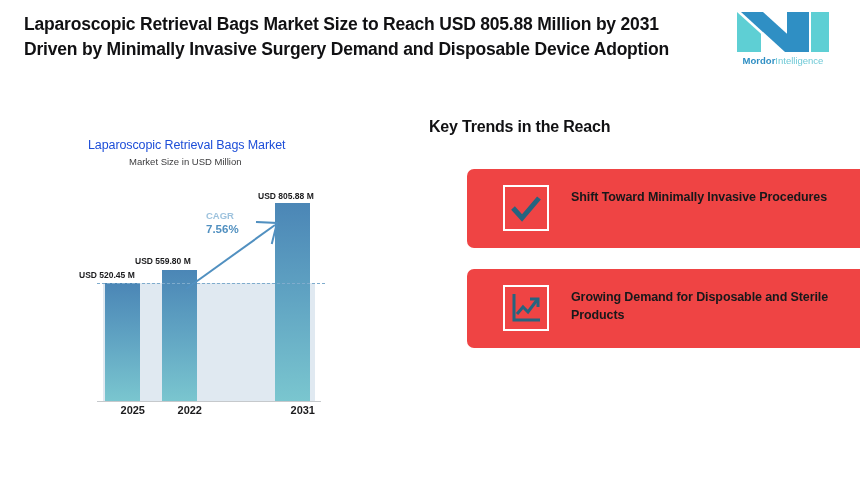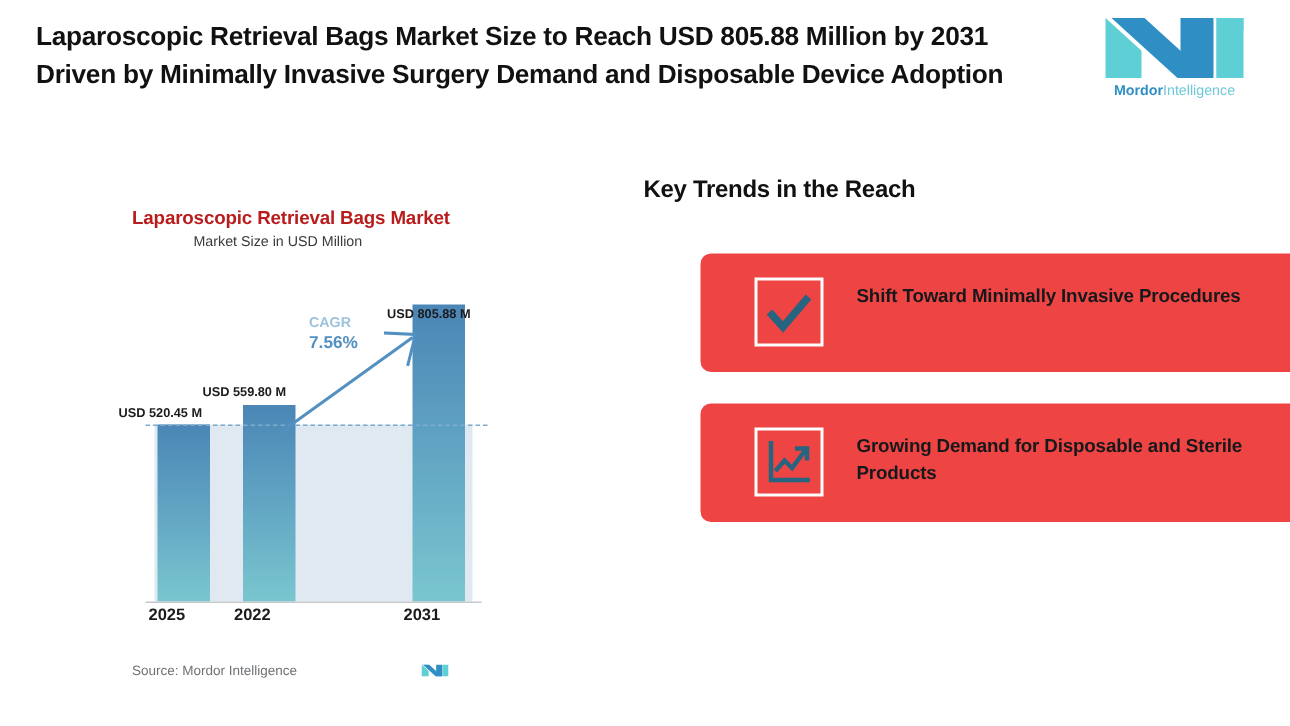--- a/index.html
+++ b/index.html
@@ -54,22 +54,22 @@
   
   #chart-panel {
     position: absolute;
     left: 0; top: 100px;
     width: 400px; height: 384px;
   }
   #chart-title {
     position: absolute;
     left: 88px; top: 38px;
     font-size: 12.5px;
-    font-weight: bold;
-    color: #b91c1c;
+    font-weight: normal;
+    color: #1d4ed8;
     letter-spacing: -0.1px;
   }
   #chart-subtitle {
     position: absolute;
     left: 88px; top: 56px;
     font-size: 9.5px;
     color: #3b3b3d;
     padding-left: 41px;
   }
 
@@ -110,21 +110,21 @@
 
   .bar-value {
     position: absolute;
     font-size: 8.5px;
     font-weight: bold;
     color: #1b1b1d;
     white-space: nowrap;
   }
   #val-2025 { left: 4px;   top: 82px; }
   #val-2026 { left: 60px;  top: 68px; }
-  #val-2031 { left: 183px; top: 16px; }
+  #val-2031 { left: 183px; top: 3px; }
 
   #cagr-label {
     position: absolute;
     left: 131px; top: 22px;
     font-size: 9.5px;
     color: #9dc2dd;
     font-weight: bold;
     white-space: nowrap;
   }
   #cagr-value {
@@ -141,21 +141,21 @@
     width: 102px; height: 76px;
   }
 
   .x-label {
     position: absolute;
     top: 216px;
     font-size: 11px;
     font-weight: bold;
     color: #1b1b1d;
     width: 46px;
-    text-align: left;
+    text-align: right;
   }
   #x-2025 { left: 24px; }
   #x-2026 { left: 81px; }
   #x-2031 { left: 194px; }
 
   #source-row {
     position: absolute;
     left: 88px; top: 340px;
     width: 230px; height: 20px;
   }
@@ -260,30 +260,20 @@
       <polyline points="74,6 94,7 89,27" fill="none" stroke="#5190c0" stroke-width="2" stroke-linecap="square"></polyline>
     </svg>
     <div id="cagr-label">CAGR</div>
     <div id="cagr-value">7.56%</div>
 
     <div class="x-label" id="x-2025">2025</div>
     <div class="x-label" id="x-2026">2022</div>
     <div class="x-label" id="x-2031">2031</div>
   </div>
 
-  <div id="source-row">
-    <div id="source-text">Source: Mordor Intelligence</div>
-    <svg id="source-logo" viewBox="0 0 104 44">
-      <polygon points="6,2 30,2 30,42 6,42" fill="#5ecfd4"></polygon>
-      <polygon points="6,2 30,2 74,42 50,42" fill="#ffffff"></polygon>
-      <polygon points="10,2 32,2 76,42 54,42" fill="#2f8fc4"></polygon>
-      <polygon points="56,2 78,2 78,42 56,42" fill="#2f8fc4"></polygon>
-      <polygon points="80,2 98,2 98,42 80,42" fill="#5ecfd4"></polygon>
-    </svg>
-  </div>
 </div>
 
 <div id="trends-panel">
   <div id="trends-title">Key Trends in the Reach</div>
 
   <div class="trend-card" id="trend-card-0">
     <div class="trend-icon-box">
       <svg width="42" height="42" viewBox="0 0 42 42">
         <polyline points="8,21 17,31 34,11" fill="none" stroke="#26647f" stroke-width="5" stroke-linecap="butt" stroke-linejoin="miter"></polyline>
       </svg>

